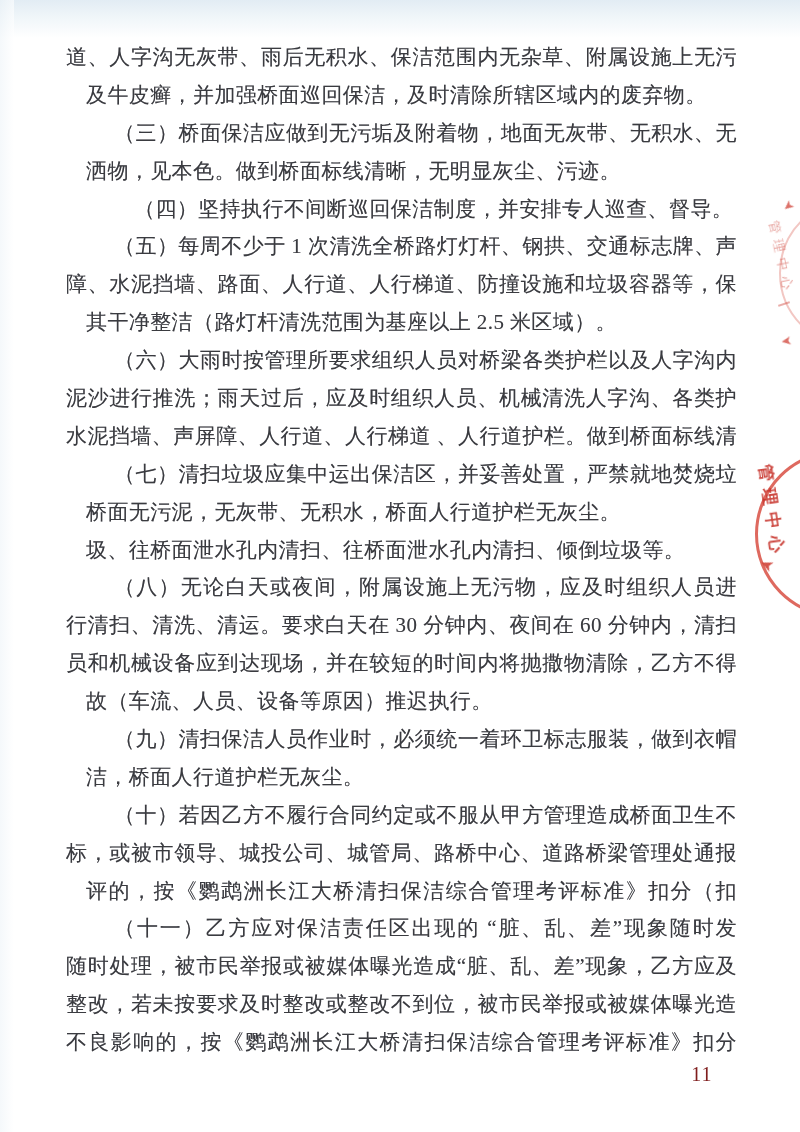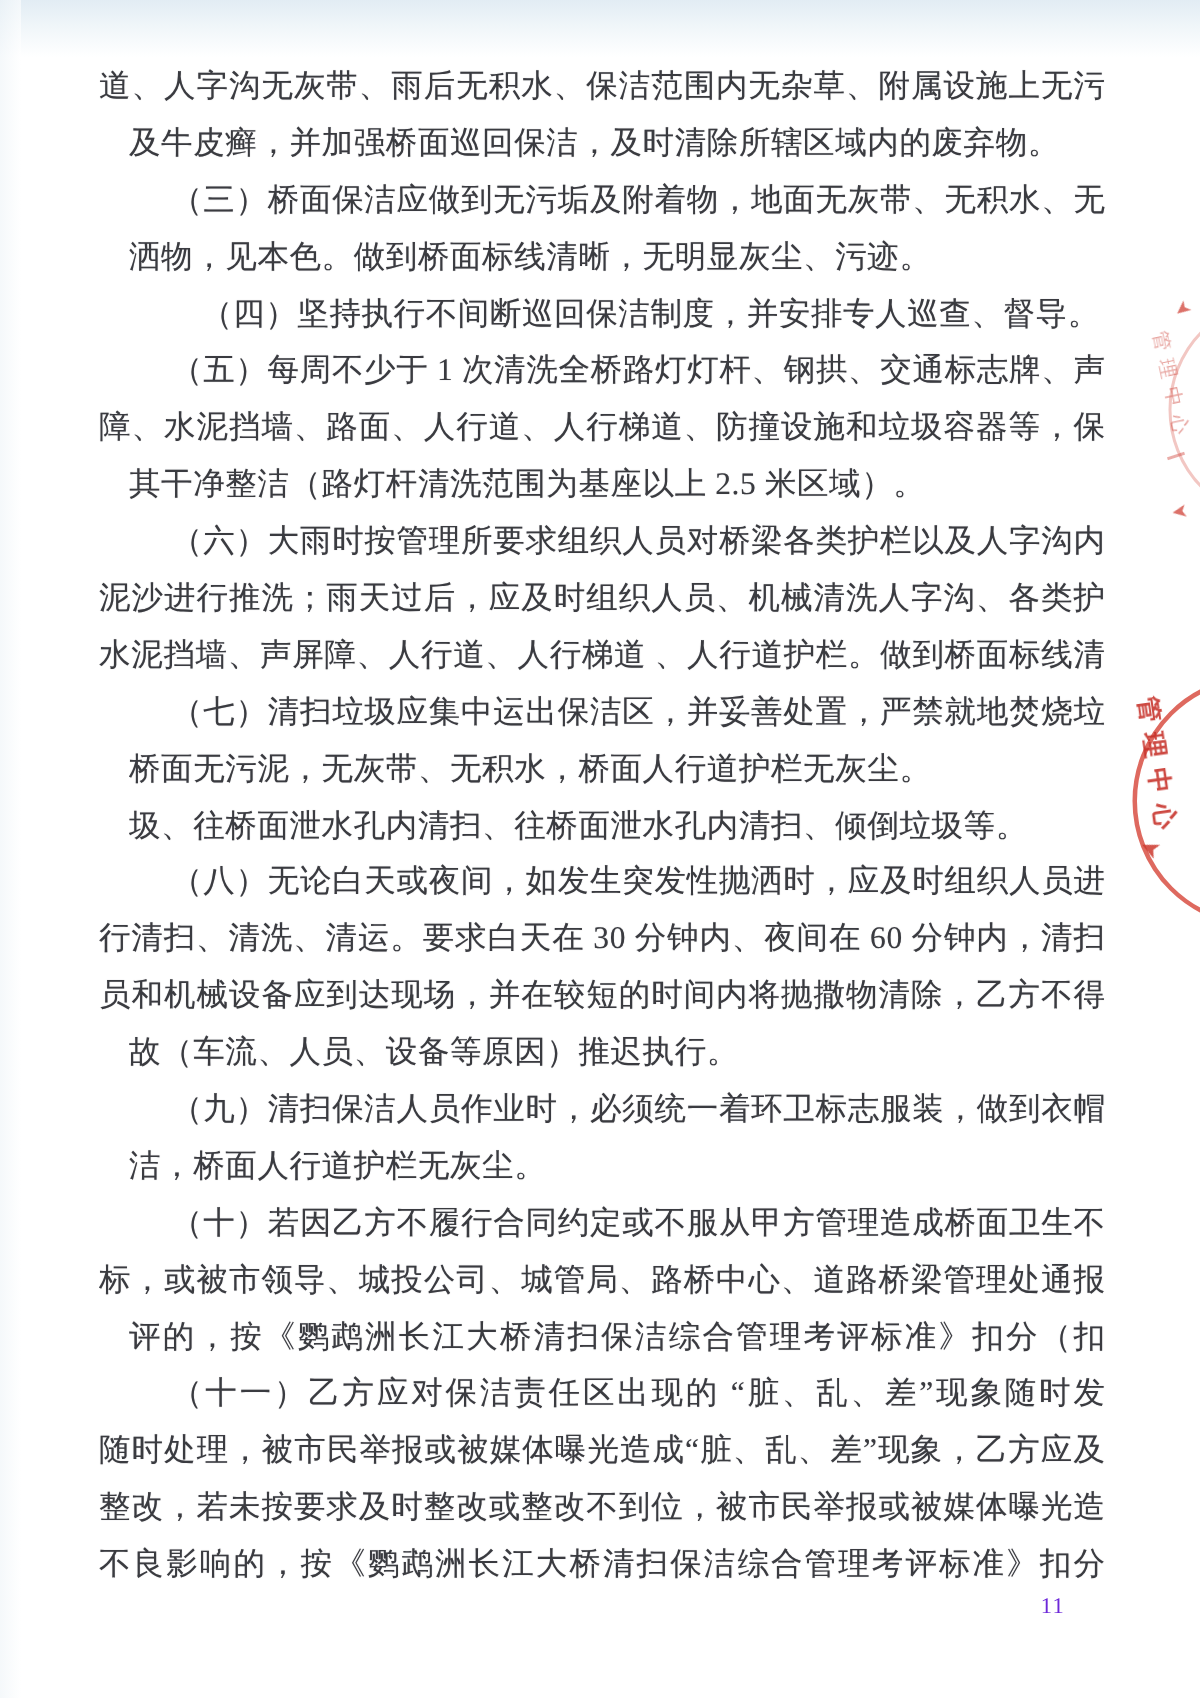--- a/index.html
+++ b/index.html
@@ -46,22 +46,22 @@
   }
   .line.fill { text-align-last: justify; }
   .line.tail { text-align-last: left; margin-left: 20px; }
   .line.indent { text-indent: 48px; }
   .page-number {
     position: absolute;
     left: 686px;
     top: 1063px;
     width: 32px;
     text-align: center;
-    font-size: 15px;
-    color: #6d28d9;
+    font-size: 20px;
+    color: #7f1d1d;
     letter-spacing: 1px;
   }
   
   .stamp, .stamp * { pointer-events: none; }
   .ring {
     position: absolute;
     border-radius: 50%;
     box-sizing: border-box;
   }
   .ring.lower {
@@ -145,21 +145,21 @@
       <div class="line tail indent">（四）坚持执行不间断巡回保洁制度，并安排专人巡查、督导。</div>
       <div class="line fill indent">（五）每周不少于 1 次清洗全桥路灯灯杆、钢拱、交通标志牌、声屏</div>
       <div class="line fill">障、水泥挡墙、路面、人行道、人行梯道、防撞设施和垃圾容器等，保持</div>
       <div class="line tail">其干净整洁（路灯杆清洗范围为基座以上 2.5 米区域）。</div>
       <div class="line fill indent">（六）大雨时按管理所要求组织人员对桥梁各类护栏以及人字沟内</div>
       <div class="line fill">泥沙进行推洗；雨天过后，应及时组织人员、机械清洗人字沟、各类护栏、</div>
       <div class="line fill">水泥挡墙、声屏障、人行道、人行梯道 、人行道护栏。做到桥面标线清晰，</div>
       <div class="line fill indent">（七）清扫垃圾应集中运出保洁区，并妥善处置，严禁就地焚烧垃</div>
       <div class="line tail">桥面无污泥，无灰带、无积水，桥面人行道护栏无灰尘。</div>
       <div class="line tail">圾、往桥面泄水孔内清扫、往桥面泄水孔内清扫、倾倒垃圾等。</div>
-      <div class="line fill indent">（八）无论白天或夜间，如发生突发性抛洒时，应及时组织人员进</div>
+      <div class="line fill indent">（八）无论白天或夜间，附属设施上无污物，应及时组织人员进</div>
       <div class="line fill">行清扫、清洗、清运。要求白天在 30 分钟内、夜间在 60 分钟内，清扫人</div>
       <div class="line fill">员和机械设备应到达现场，并在较短的时间内将抛撒物清除，乙方不得借</div>
       <div class="line tail">故（车流、人员、设备等原因）推迟执行。</div>
       <div class="line fill indent">（九）清扫保洁人员作业时，必须统一着环卫标志服装，做到衣帽整</div>
       <div class="line tail">洁，桥面人行道护栏无灰尘。</div>
       <div class="line fill indent">（十）若因乙方不履行合同约定或不服从甲方管理造成桥面卫生不达</div>
       <div class="line fill">标，或被市领导、城投公司、城管局、路桥中心、道路桥梁管理处通报批</div>
       <div class="line tail">评的，按《鹦鹉洲长江大桥清扫保洁综合管理考评标准》扣分（扣款）。</div>
       <div class="line fill indent">（十一）乙方应对保洁责任区出现的 “脏、乱、差”现象随时发现，</div>
       <div class="line fill">随时处理，被市民举报或被媒体曝光造成“脏、乱、差”现象，乙方应及时</div>

